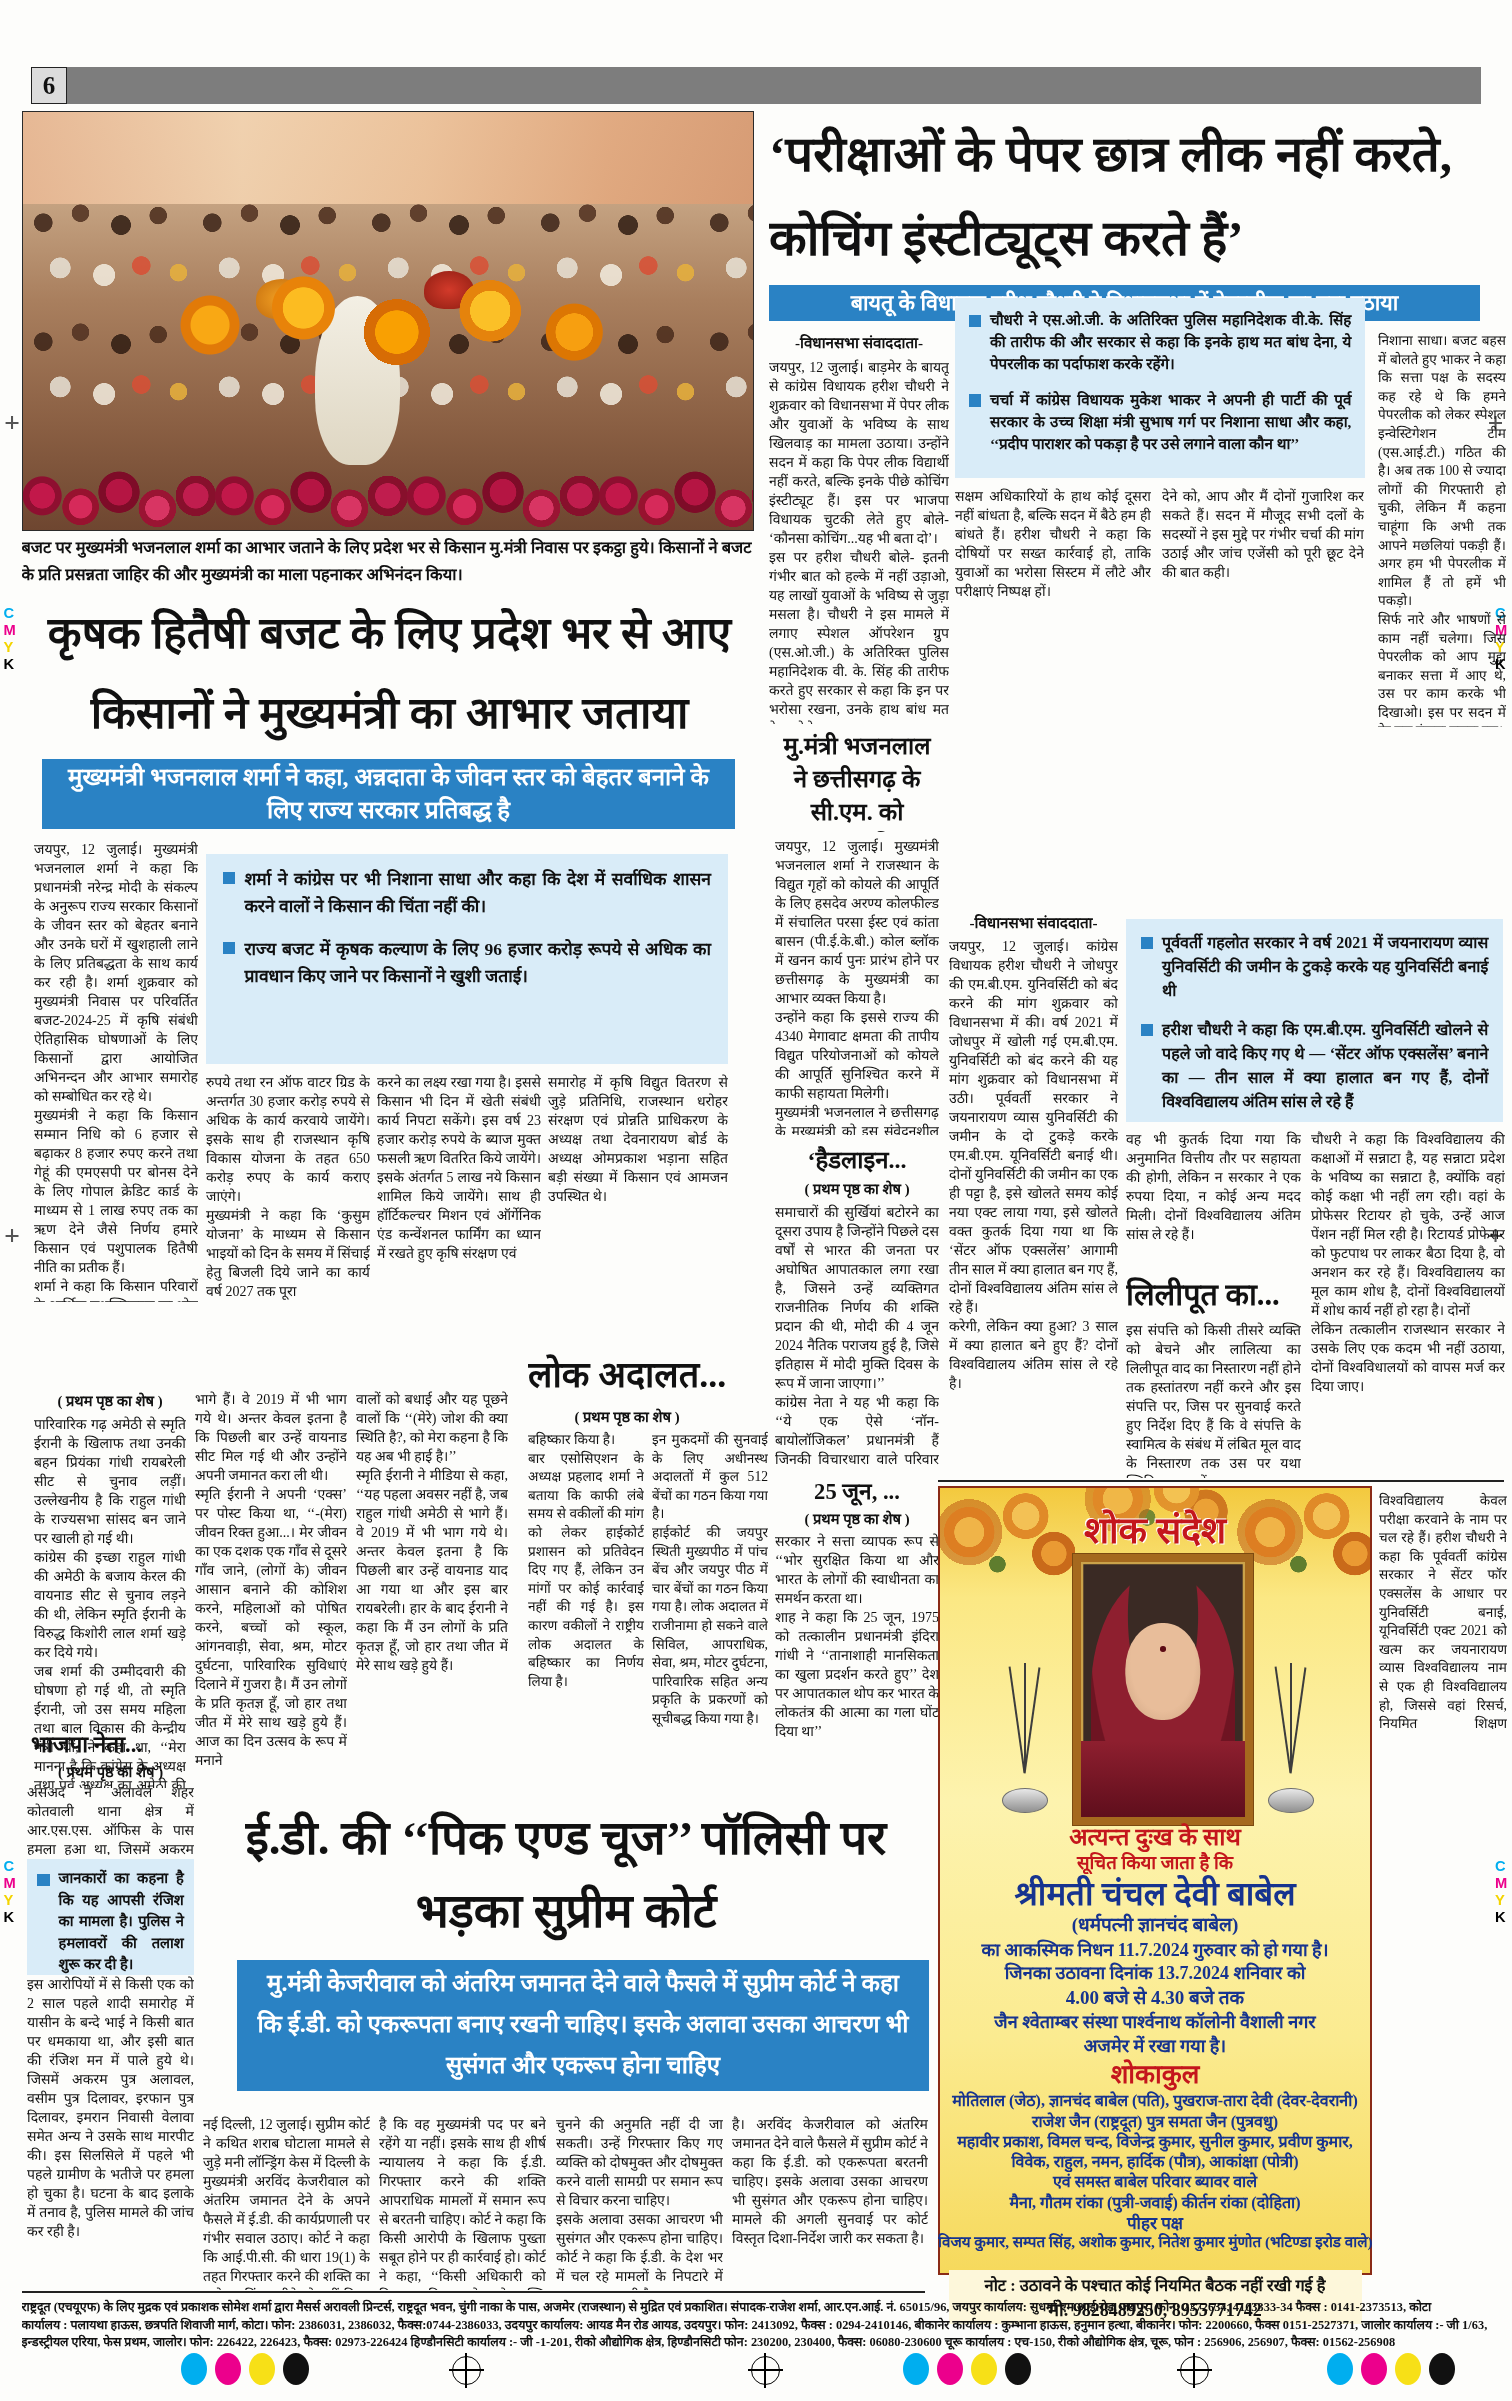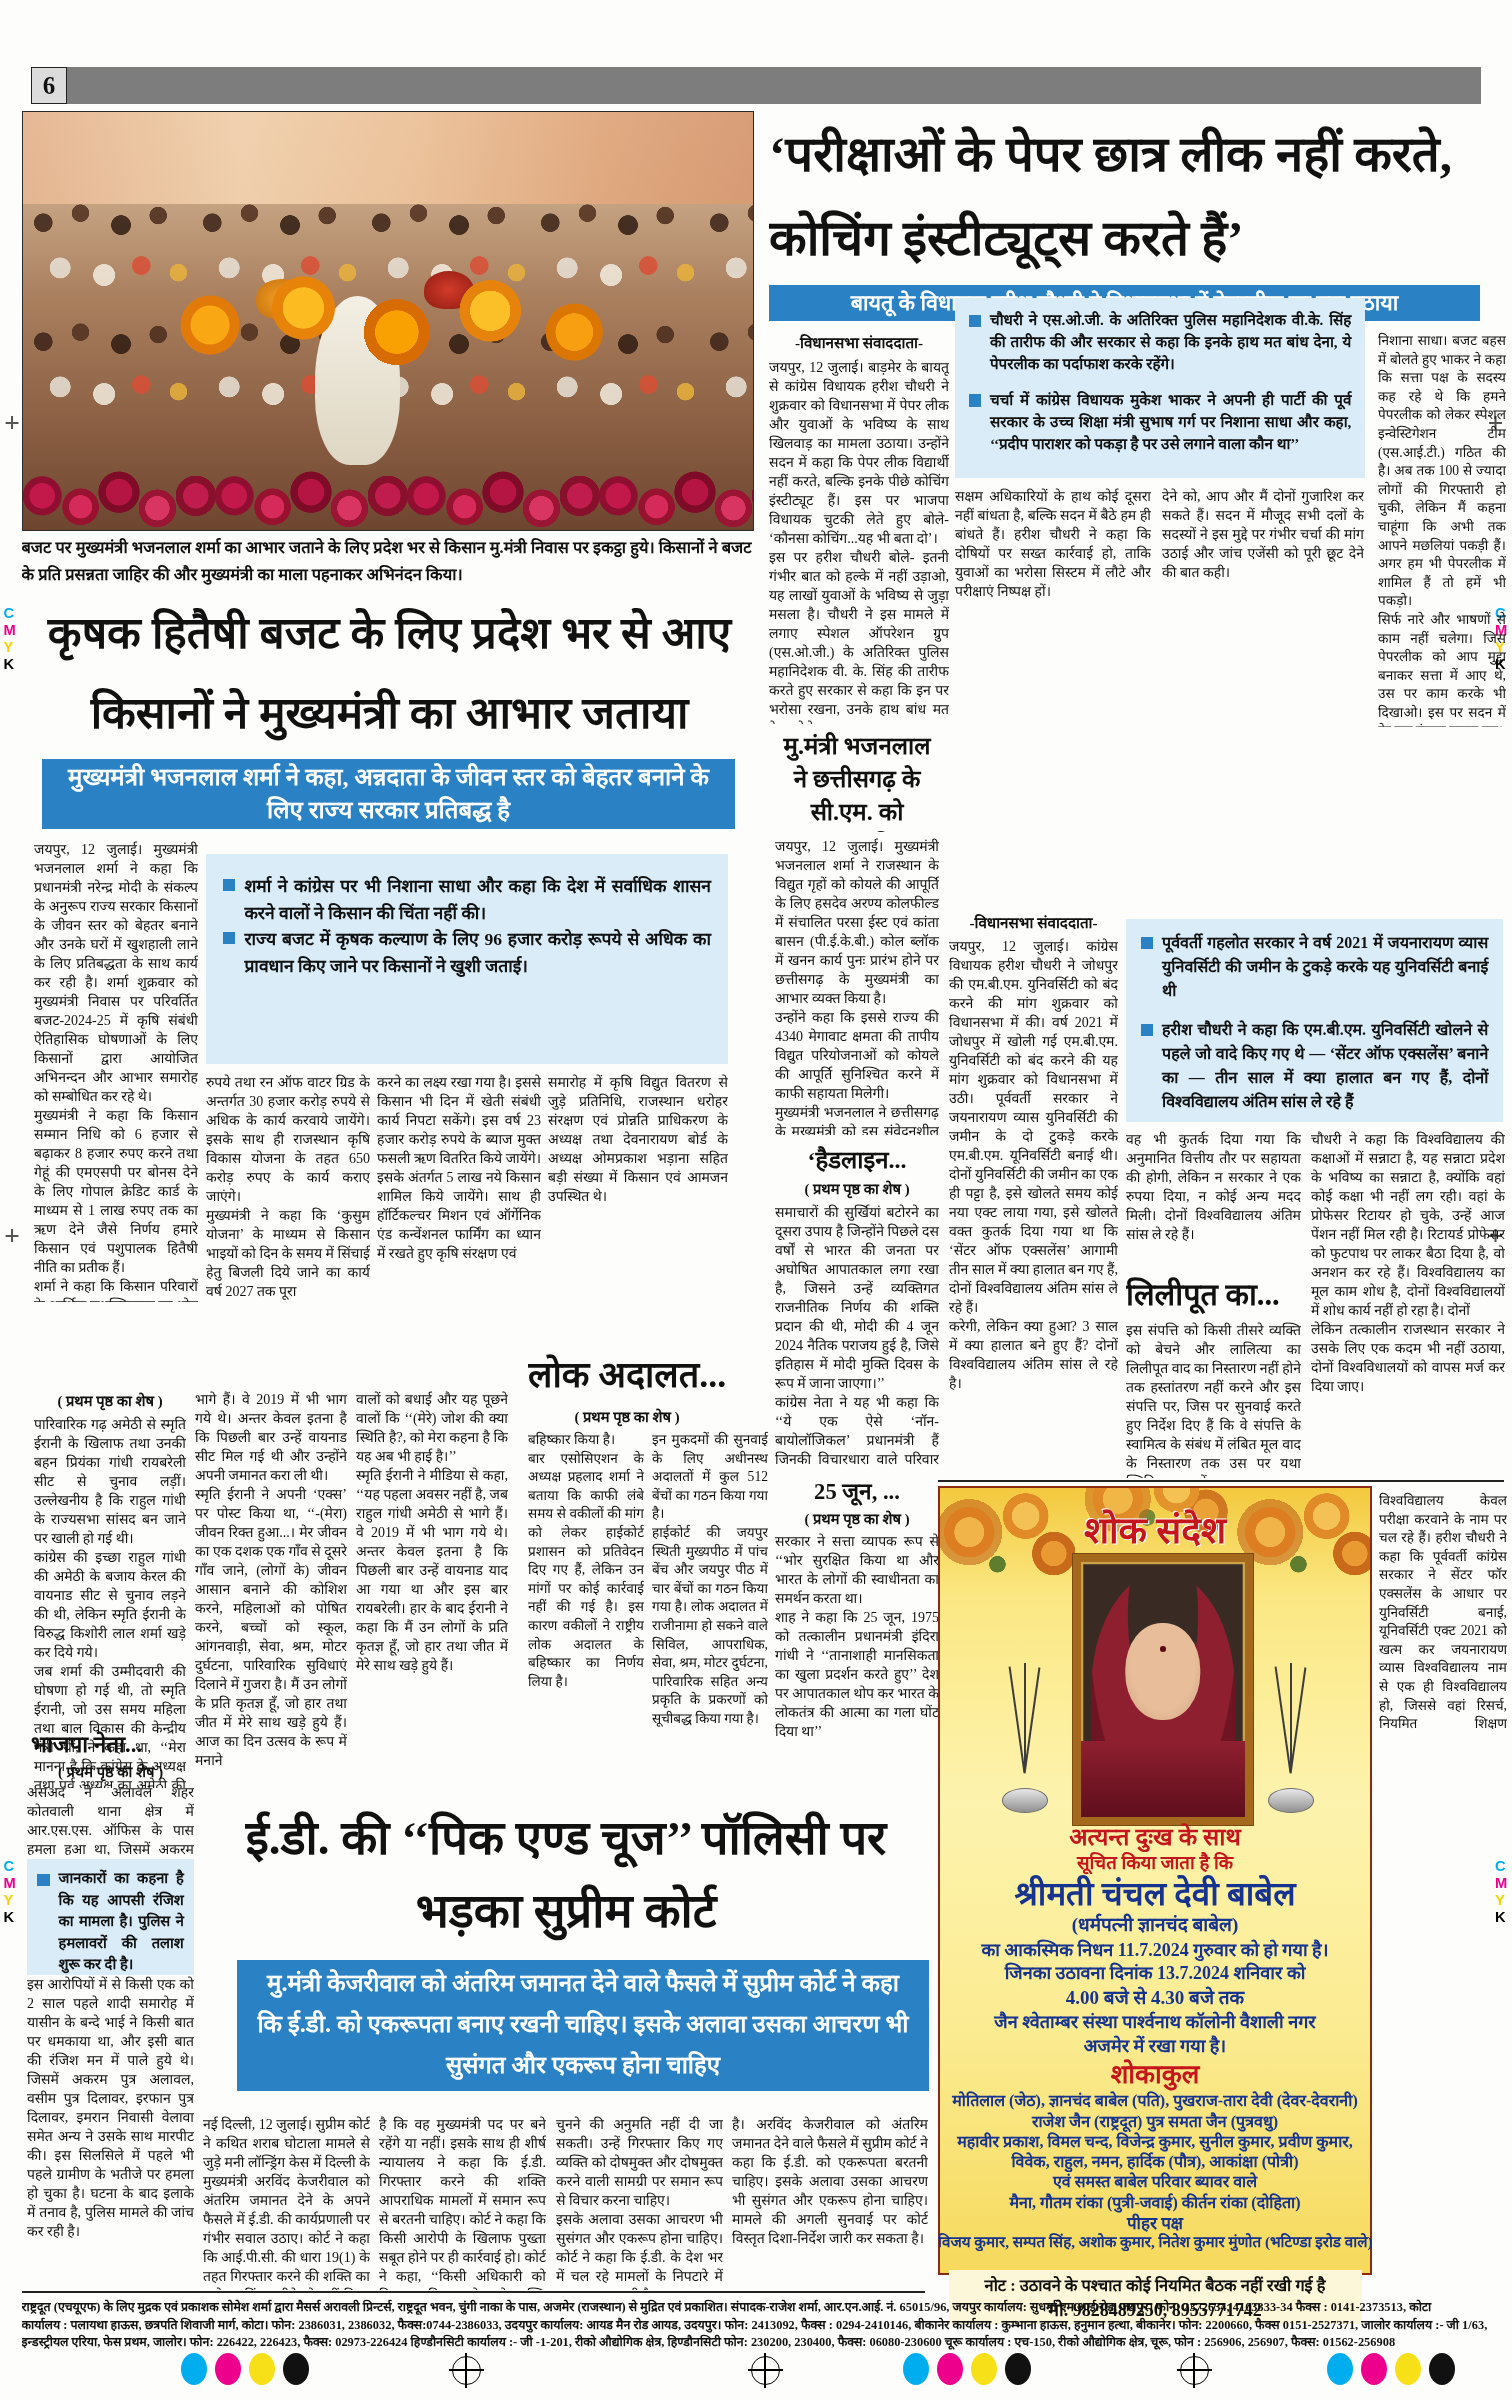--- a/index.html
+++ b/index.html
@@ -145,21 +145,21 @@
   </div>
   <div class="abs j" style="left:1162px;top:487px;width:202px;height:237px;">देने को, आप और मैं दोनों गुजारिश कर सकते हैं। सदन में मौजूद सभी दलों के सदस्यों ने इस मुद्दे पर गंभीर चर्चा की मांग उठाई और जांच एजेंसी को पूरी छूट देने की बात कही।</div>
   <div class="abs j" style="left:1378px;top:332px;width:128px;height:395px;font-size:13.6px;line-height:18.6px;">निशाना साधा। बजट बहस में बोलते हुए भाकर ने कहा कि सत्ता पक्ष के सदस्य कह रहे थे कि हमने पेपरलीक को लेकर स्पेशल इन्वेस्टिगेशन टीम (एस.आई.टी.) गठित की है। अब तक 100 से ज्यादा लोगों की गिरफ्तारी हो चुकी, लेकिन मैं कहना चाहूंगा कि अभी तक आपने मछलियां पकड़ी हैं। अगर हम भी पेपरलीक में शामिल हैं तो हमें भी पकड़ो।
 सिर्फ नारे और भाषणों से काम नहीं चलेगा। जिस पेपरलीक को आप मुद्दा बनाकर सत्ता में आए थे, उस पर काम करके भी दिखाओ। इस पर सदन में देर तक हंगामा चलता रहा।</div>
 
   <div class="abs hl ctr" style="left:28px;top:594px;width:723px;height:163px;font-size:44px;line-height:80px;">कृषक हितैषी बजट के लिए प्रदेश भर से आए किसानों ने मुख्यमंत्री का आभार जताया</div>
   <div class="abs subbar" style="left:42px;top:759px;width:693px;height:70px;font-size:24px;line-height:33px;padding:2.3px 17px;box-sizing:border-box;">मुख्यमंत्री भजनलाल शर्मा ने कहा, अन्नदाता के जीवन स्तर को बेहतर बनाने के लिए राज्य सरकार प्रतिबद्ध है</div>
   <div class="abs j" style="left:34px;top:840px;width:164px;height:462px;">जयपुर, 12 जुलाई। मुख्यमंत्री भजनलाल शर्मा ने कहा कि प्रधानमंत्री नरेन्द्र मोदी के संकल्प के अनुरूप राज्य सरकार किसानों के जीवन स्तर को बेहतर बनाने और उनके घरों में खुशहाली लाने के लिए प्रतिबद्धता के साथ कार्य कर रही है। शर्मा शुक्रवार को मुख्यमंत्री निवास पर परिवर्तित बजट-2024-25 में कृषि संबंधी ऐतिहासिक घोषणाओं के लिए किसानों द्वारा आयोजित अभिनन्दन और आभार समारोह को सम्बोधित कर रहे थे।
 मुख्यमंत्री ने कहा कि किसान सम्मान निधि को 6 हजार से बढ़ाकर 8 हजार रुपए करने तथा गेहूं की एमएसपी पर बोनस देने के लिए गोपाल क्रेडिट कार्ड के माध्यम से 1 लाख रुपए तक का ऋण देने जैसे निर्णय हमारे किसान एवं पशुपालक हितैषी नीति का प्रतीक हैं।
 शर्मा ने कहा कि किसान परिवारों के आर्थिक सशक्तिकरण का ध्येय रखते हुए राज्य के परिवर्तित बजट 2024-25 में कृषि विकास एवं कृषक कल्याण के लिए 96 हजार करोड़ रुपये से भी अधिक का प्रावधान किया गया है। राजस्थान इरीगेशन वाटर ग्रिड मिशन के अन्तर्गत 50 हजार करोड़</div>
-  <div class="abs bbox" style="left:206px;top:854px;width:522px;height:210px;padding:19px 17px;">
+  <div class="abs bbox" style="left:206px;top:854px;width:522px;height:210px;padding:12px 17px;gap:17px;">
     <div class="bitem">
         <span class="bsq"></span>
         <span class="btx" style="font-size:17.5px;line-height:26.5px;">शर्मा ने कांग्रेस पर भी निशाना साधा और कहा कि देश में सर्वाधिक शासन करने वालों ने किसान की चिंता नहीं की।</span>
       </div>
     <div class="bitem">
         <span class="bsq"></span>
         <span class="btx" style="font-size:17.5px;line-height:26.5px;">राज्य बजट में कृषक कल्याण के लिए 96 हजार करोड़ रूपये से अधिक का प्रावधान किए जाने पर किसानों ने खुशी जताई।</span>
       </div>
   </div>
   <div class="abs j" style="left:206px;top:1073px;width:164px;height:229px;">रुपये तथा रन ऑफ वाटर ग्रिड के अन्तर्गत 30 हजार करोड़ रुपये से अधिक के कार्य करवाये जायेंगे। इसके साथ ही राजस्थान कृषि विकास योजना के तहत 650 करोड़ रुपए के कार्य कराए जाएंगे।

